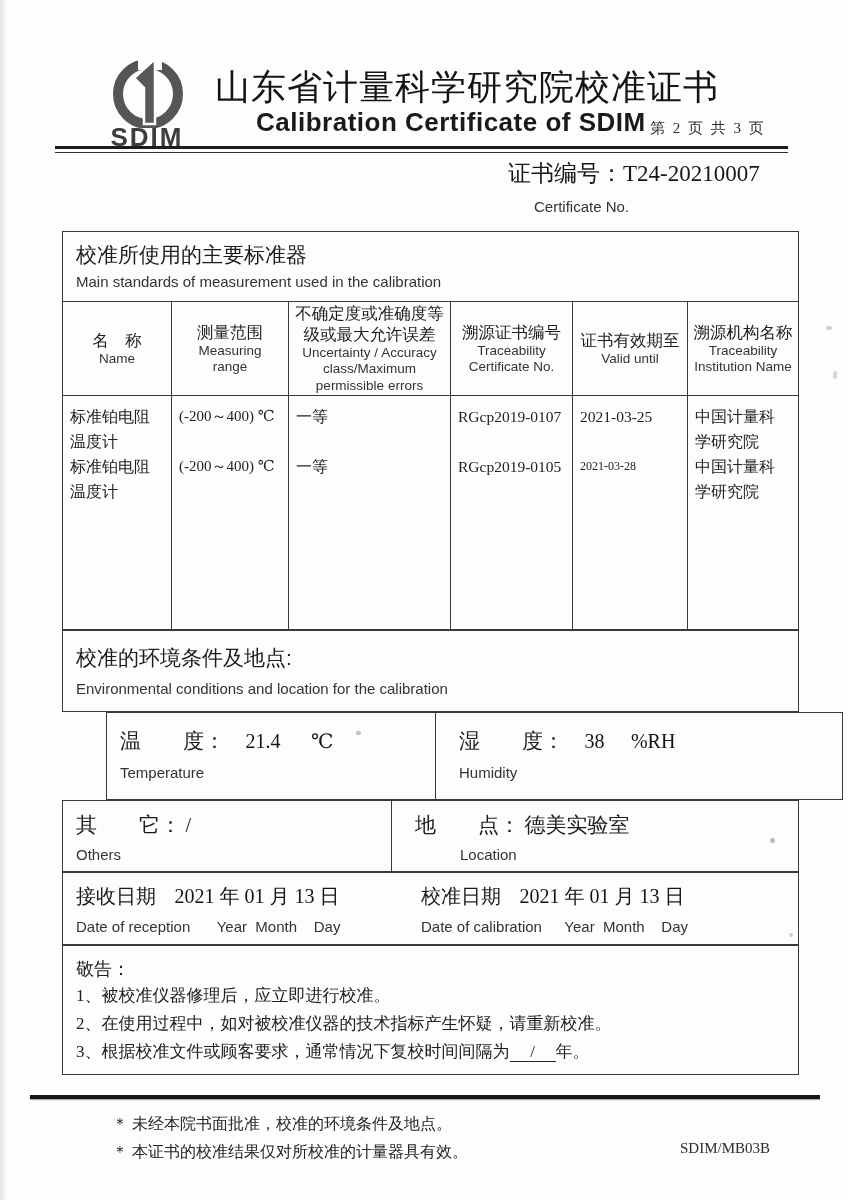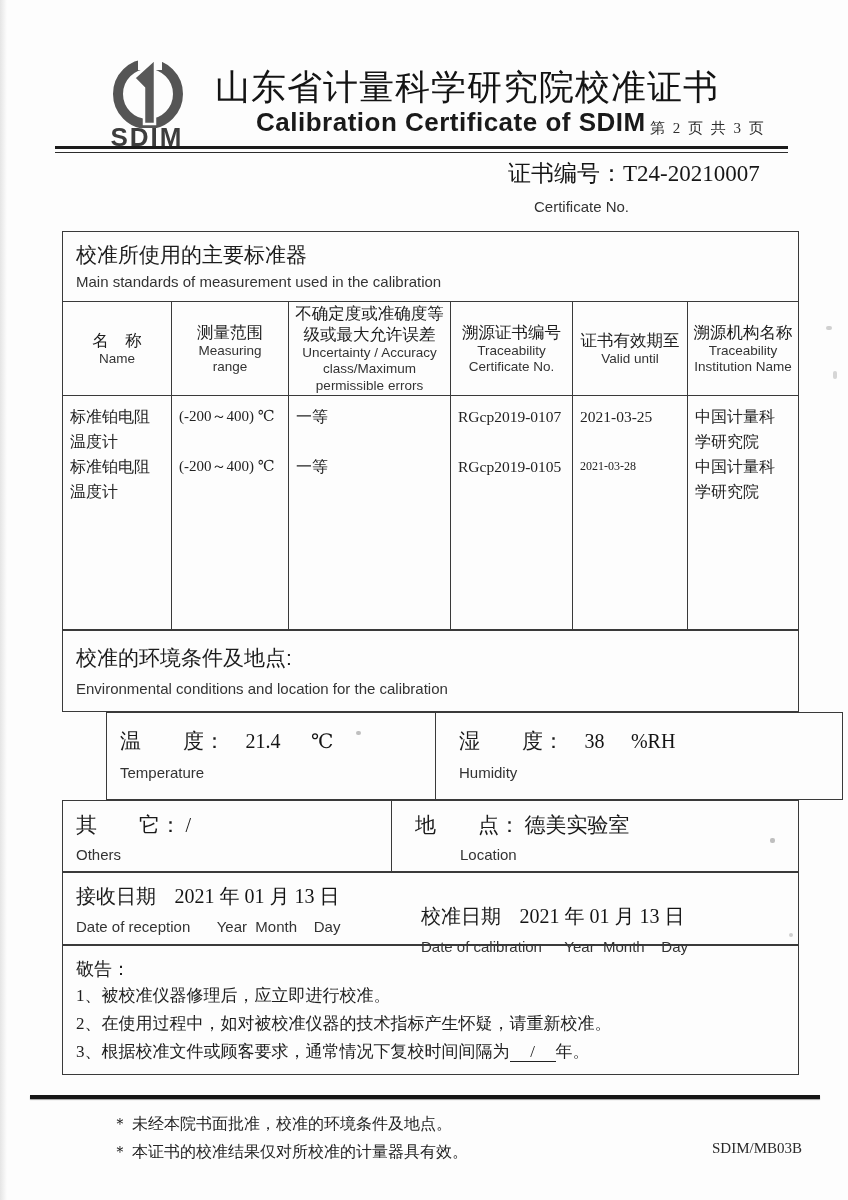--- a/index.html
+++ b/index.html
@@ -199,21 +199,21 @@
 
   <div class="box" style="left:62px; top:872px; width:737px; height:73px;">
     <div class="abs" style="left:13px; top:10px;">
       <span class="date-zh">接收日期</span>
       <span class="date-val pre" style="margin-left:14px;">2021 年 01 月 13 日</span>
       <div style="margin-top:8px;">
         <span class="date-en">Date of reception</span>
         <span class="date-en pre" style="margin-left:22px;">Year  Month    Day</span>
       </div>
     </div>
-    <div class="abs" style="left:358px; top:10px;margin-top:20px;">
+    <div class="abs" style="left:358px; top:10px;">
       <span class="date-zh">校准日期</span>
       <span class="date-val pre" style="margin-left:14px;">2021 年 01 月 13 日</span>
       <div style="margin-top:8px;">
         <span class="date-en">Date of calibration</span>
         <span class="date-en pre" style="margin-left:18px;">Year  Month    Day</span>
       </div>
     </div>
   </div>
 
   <div class="box" style="left:62px; top:945px; width:737px; height:130px;">
@@ -221,20 +221,20 @@
     <div class="abs notice-item" style="left:13px; top:36px;">1、被校准仪器修理后，应立即进行校准。</div>
     <div class="abs notice-item" style="left:13px; top:64px;">2、在使用过程中，如对被校准仪器的技术指标产生怀疑，请重新校准。</div>
     <div class="abs notice-item" style="left:13px; top:92px;">
       <span>3、根据校准文件或顾客要求，通常情况下复校时间间隔为</span><span class="blank-slot">/</span><span>年。</span>
     </div>
   </div>
 
   <div class="abs" style="left:30px; top:1095px; width:790px; border-top:4px solid #161616; box-shadow:0 1px 1px rgba(40,40,40,.45);"></div>
   <div class="abs foot-note" style="left:112px; top:1110px;">＊ 未经本院书面批准，校准的环境条件及地点。</div>
   <div class="abs foot-note" style="left:112px; top:1138px;">＊ 本证书的校准结果仅对所校准的计量器具有效。</div>
-  <div class="abs form-code" style="left:712px; top:1140px;">SDIM/MB03B</div>
+  <div class="abs form-code" style="left:680px; top:1140px;">SDIM/MB03B</div>
 
   <div class="speck" style="left:356px; top:731px; width:5px; height:4px;"></div>
   <div class="speck" style="left:770px; top:838px; width:5px; height:5px;"></div>
   <div class="speck" style="left:826px; top:326px; width:6px; height:4px; opacity:.4;"></div>
   <div class="speck" style="left:833px; top:371px; width:4px; height:8px; opacity:.35;"></div>
   <div class="speck" style="left:789px; top:933px; width:4px; height:4px; opacity:.4;"></div>
 </div>
 
 </body></html>

